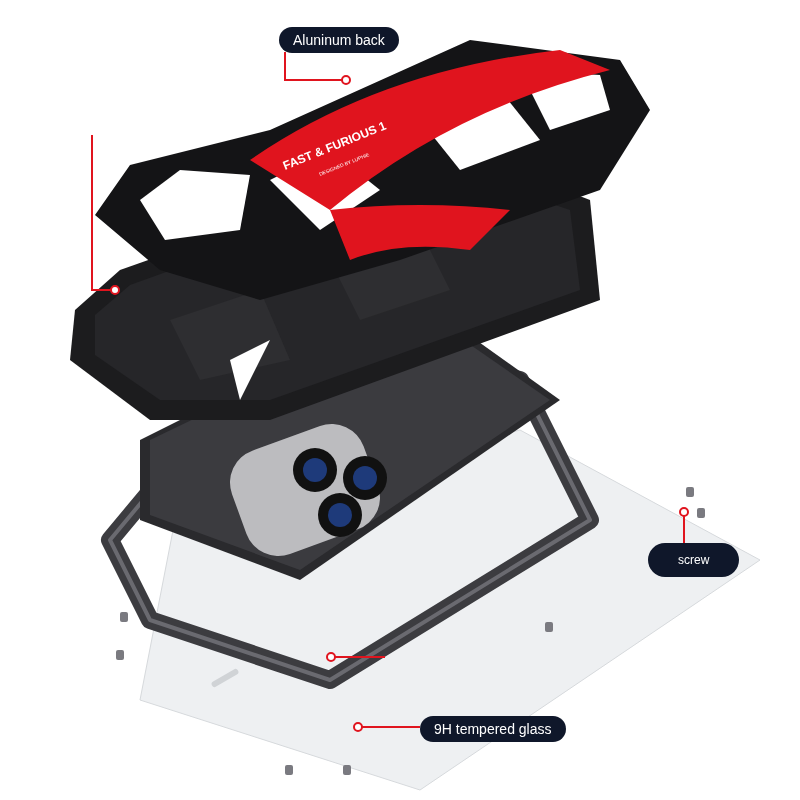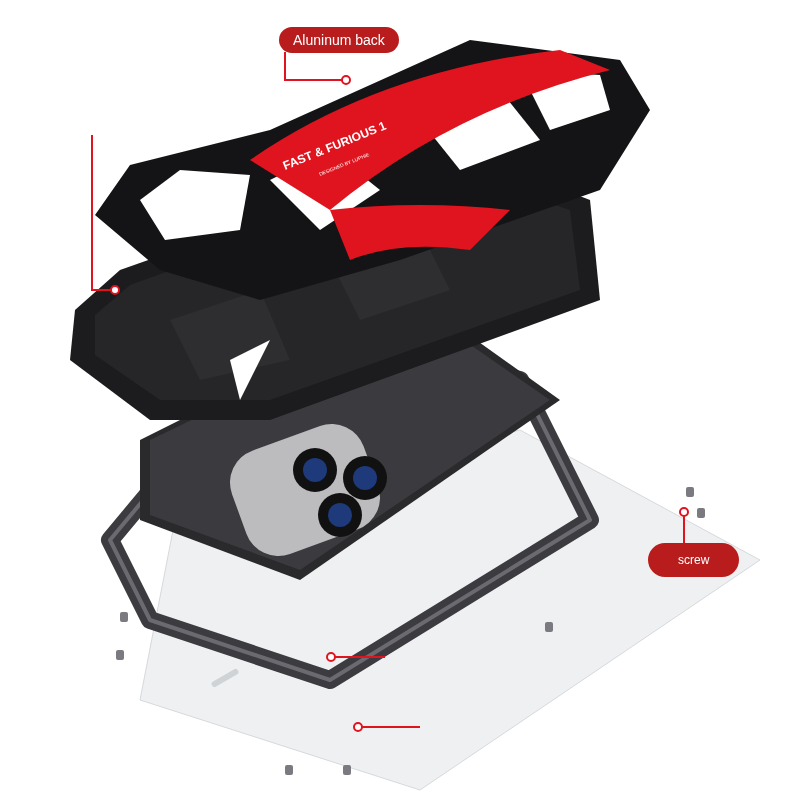--- a/index.html
+++ b/index.html
@@ -1,19 +1,19 @@
 <!DOCTYPE html>
 <html><head>
 <meta charset="utf-8">
 <style>
   html, body { margin: 0; padding: 0; background: #ffffff; }
   body { width: 800px; height: 800px; position: relative; overflow: hidden; font-family: "Liberation Sans", sans-serif; }
   .stage { position: absolute; left: 0; top: 0; width: 800px; height: 800px; }
   .label {
-    position: absolute; background: #b91c1c; color: #fff; border-radius: 14px;
+    position: absolute; background: #0f172a; color: #fff; border-radius: 14px;
     font-family: "Liberation Sans", sans-serif; font-size: 14px; line-height: 26px;
     height: 26px; padding: 0 14px; white-space: nowrap; text-align: center;
   }
   .label.big { font-size: 12px; line-height: 34px; height: 34px; border-radius: 17px; padding: 0 30px; }
   svg { position: absolute; left: 0; top: 0; }
 </style>
 </head>
 <body>
 
 <div class="stage">
@@ -80,13 +80,14 @@
         <circle cx="684" cy="512" r="4"></circle>
       <polyline points="331,657 385,657" fill="none"></polyline>
         <circle cx="331" cy="657" r="4"></circle>
       <polyline points="358,727 420,727" fill="none"></polyline>
         <circle cx="358" cy="727" r="4"></circle>
     </g>
   </svg>
 
   <div class="label" style="left:279px;top:27px;">Aluninum back</div>
   <div class="label big" style="left:648px;top:543px;">screw</div>
+  <div class="label" style="left:420px;top:716px;">9H tempered glass</div>
 </div>
 
 </body></html>

